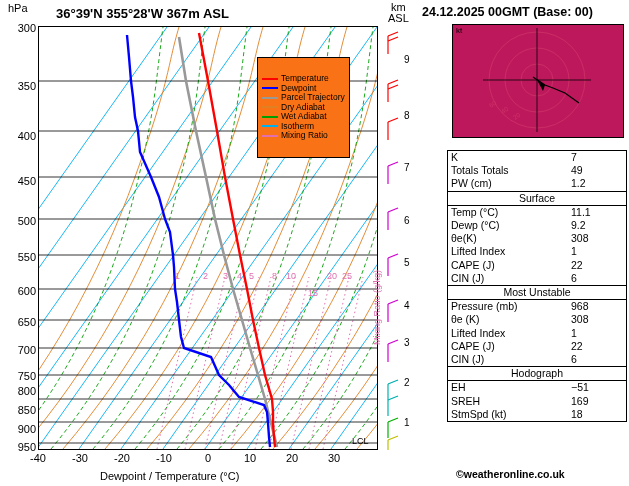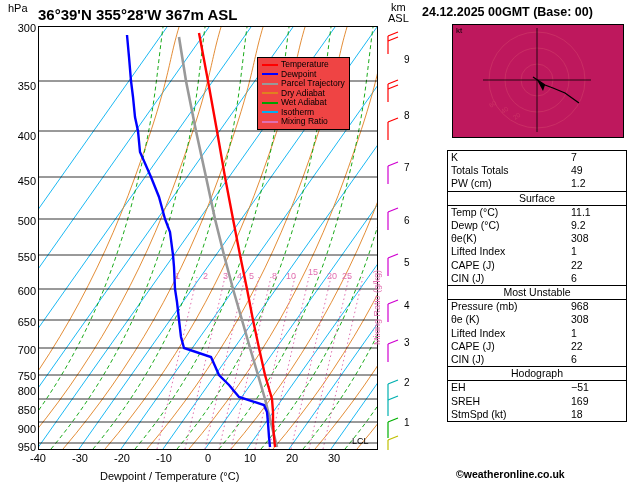--- a/index.html
+++ b/index.html
@@ -1,27 +1,27 @@
 <!DOCTYPE html>
 <html><head>
 <meta charset="utf-8">
 <style>
   html,body{margin:0;padding:0;}
   body{width:629px;height:486px;background:#ffffff;font-family:"Liberation Sans",sans-serif;overflow:hidden;position:relative;}
   .root{position:relative;width:564px;height:486px;}
   
   #skewt{position:absolute;left:0;top:0;width:420px;height:486px;}
   .hpa-label{position:absolute;left:8px;top:2px;font-size:11px;color:#000;}
-  .title-left{position:absolute;left:38px;top:6px;font-size:15px;font-weight:bold;color:#000;}
+  .title-left{position:absolute;left:56px;top:6px;font-size:13px;font-weight:bold;color:#000;}
   .km-label{position:absolute;left:388px;top:2px;font-size:11px;color:#000;text-align:center;line-height:11px;}
   .plot{position:absolute;left:38px;top:26px;width:340px;height:424px;border:1px solid #000;box-sizing:border-box;overflow:hidden;background:#fff;}
   .xaxis-title{position:absolute;left:100px;top:470px;font-size:11px;color:#000;}
   .ylab{position:absolute;left:4px;font-size:11px;color:#000;text-align:right;width:32px;}
   .xlab{position:absolute;top:452px;font-size:11px;color:#000;text-align:center;width:34px;}
-  .legend{position:absolute;left:218px;top:30px;background:#ef4444;border:1px solid #000;padding:2px 4px;font-size:8.5px;line-height:9.5px;}
+  .legend{position:absolute;left:218px;top:30px;background:#f97316;border:1px solid #000;padding:16px 4px;font-size:8.5px;line-height:9.5px;}
   .legend .row{display:flex;align-items:center;white-space:nowrap;}
   .legend .sw{width:16px;height:0;border-top-width:2px;border-top-style:solid;margin-right:3px;}
   .mixlabel{position:absolute;color:#e070b0;font-size:9px;transform:rotate(-90deg);transform-origin:left top;white-space:nowrap;}
   .lcl{position:absolute;left:352px;top:436px;font-size:9px;color:#000;}
   
   .right{position:absolute;left:420px;top:0;width:209px;height:486px;}
   .dateline{position:absolute;left:2px;top:5px;font-size:12.5px;font-weight:bold;color:#000;}
   .hodo-box{position:absolute;left:32px;top:24px;width:170px;height:112px;border:1px solid #000;background:#be185d;}
   .kt{position:absolute;left:3px;top:1px;font-size:8px;color:#000;}
   .tbl{position:absolute;left:27px;width:178px;border:1px solid #000;font-size:10.5px;color:#000;background:#fff;}
@@ -182,21 +182,21 @@
 
       
       <div style="position:absolute;left:0;top:0;width:338px;height:422px;pointer-events:none;">
         <div style="position:absolute;left:136px;top:244px;color:#e070b0;font-size:9px;">1</div>
         <div style="position:absolute;left:164px;top:244px;color:#e070b0;font-size:9px;">2</div>
         <div style="position:absolute;left:184px;top:244px;color:#e070b0;font-size:9px;">3</div>
         <div style="position:absolute;left:198px;top:244px;color:#e070b0;font-size:9px;">4</div>
         <div style="position:absolute;left:210px;top:244px;color:#e070b0;font-size:9px;">5</div>
         <div style="position:absolute;left:233px;top:244px;color:#e070b0;font-size:9px;">8</div>
         <div style="position:absolute;left:247px;top:244px;color:#e070b0;font-size:9px;">10</div>
-        <div style="position:absolute;left:269px;top:240px;color:#e070b0;font-size:9px;">15</div>
+        <div style="position:absolute;left:269px;top:261px;color:#e070b0;font-size:9px;">15</div>
         <div style="position:absolute;left:288px;top:244px;color:#e070b0;font-size:9px;">20</div>
         <div style="position:absolute;left:303px;top:244px;color:#e070b0;font-size:9px;">25</div>
       </div>
     </div>
 
     <div class="mixlabel" style="left:372px;top:345px;">Mixing Ratio (g/kg)</div>
     <div class="lcl">LCL</div>
 
     <div class="wind-barbs">
       <svg width="42" height="424" viewBox="0 0 42 424">

